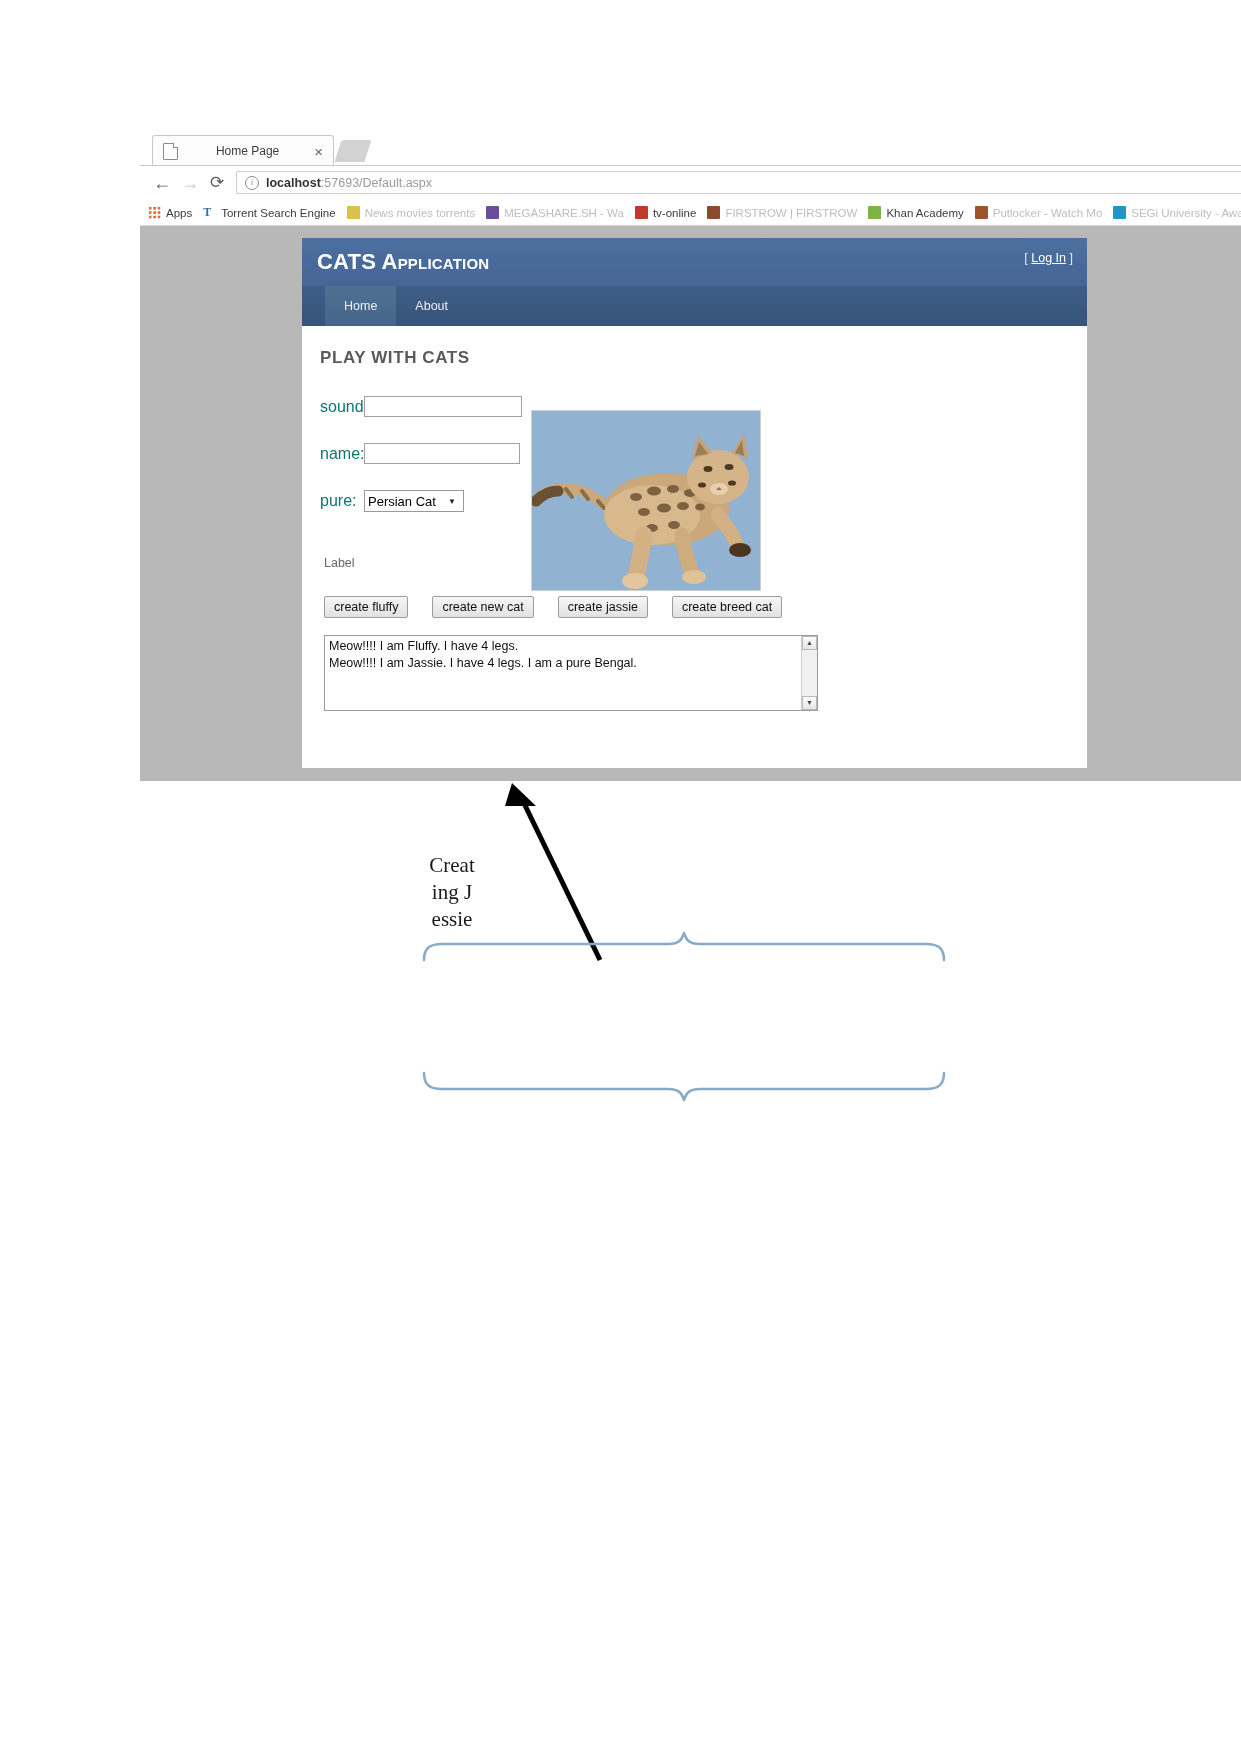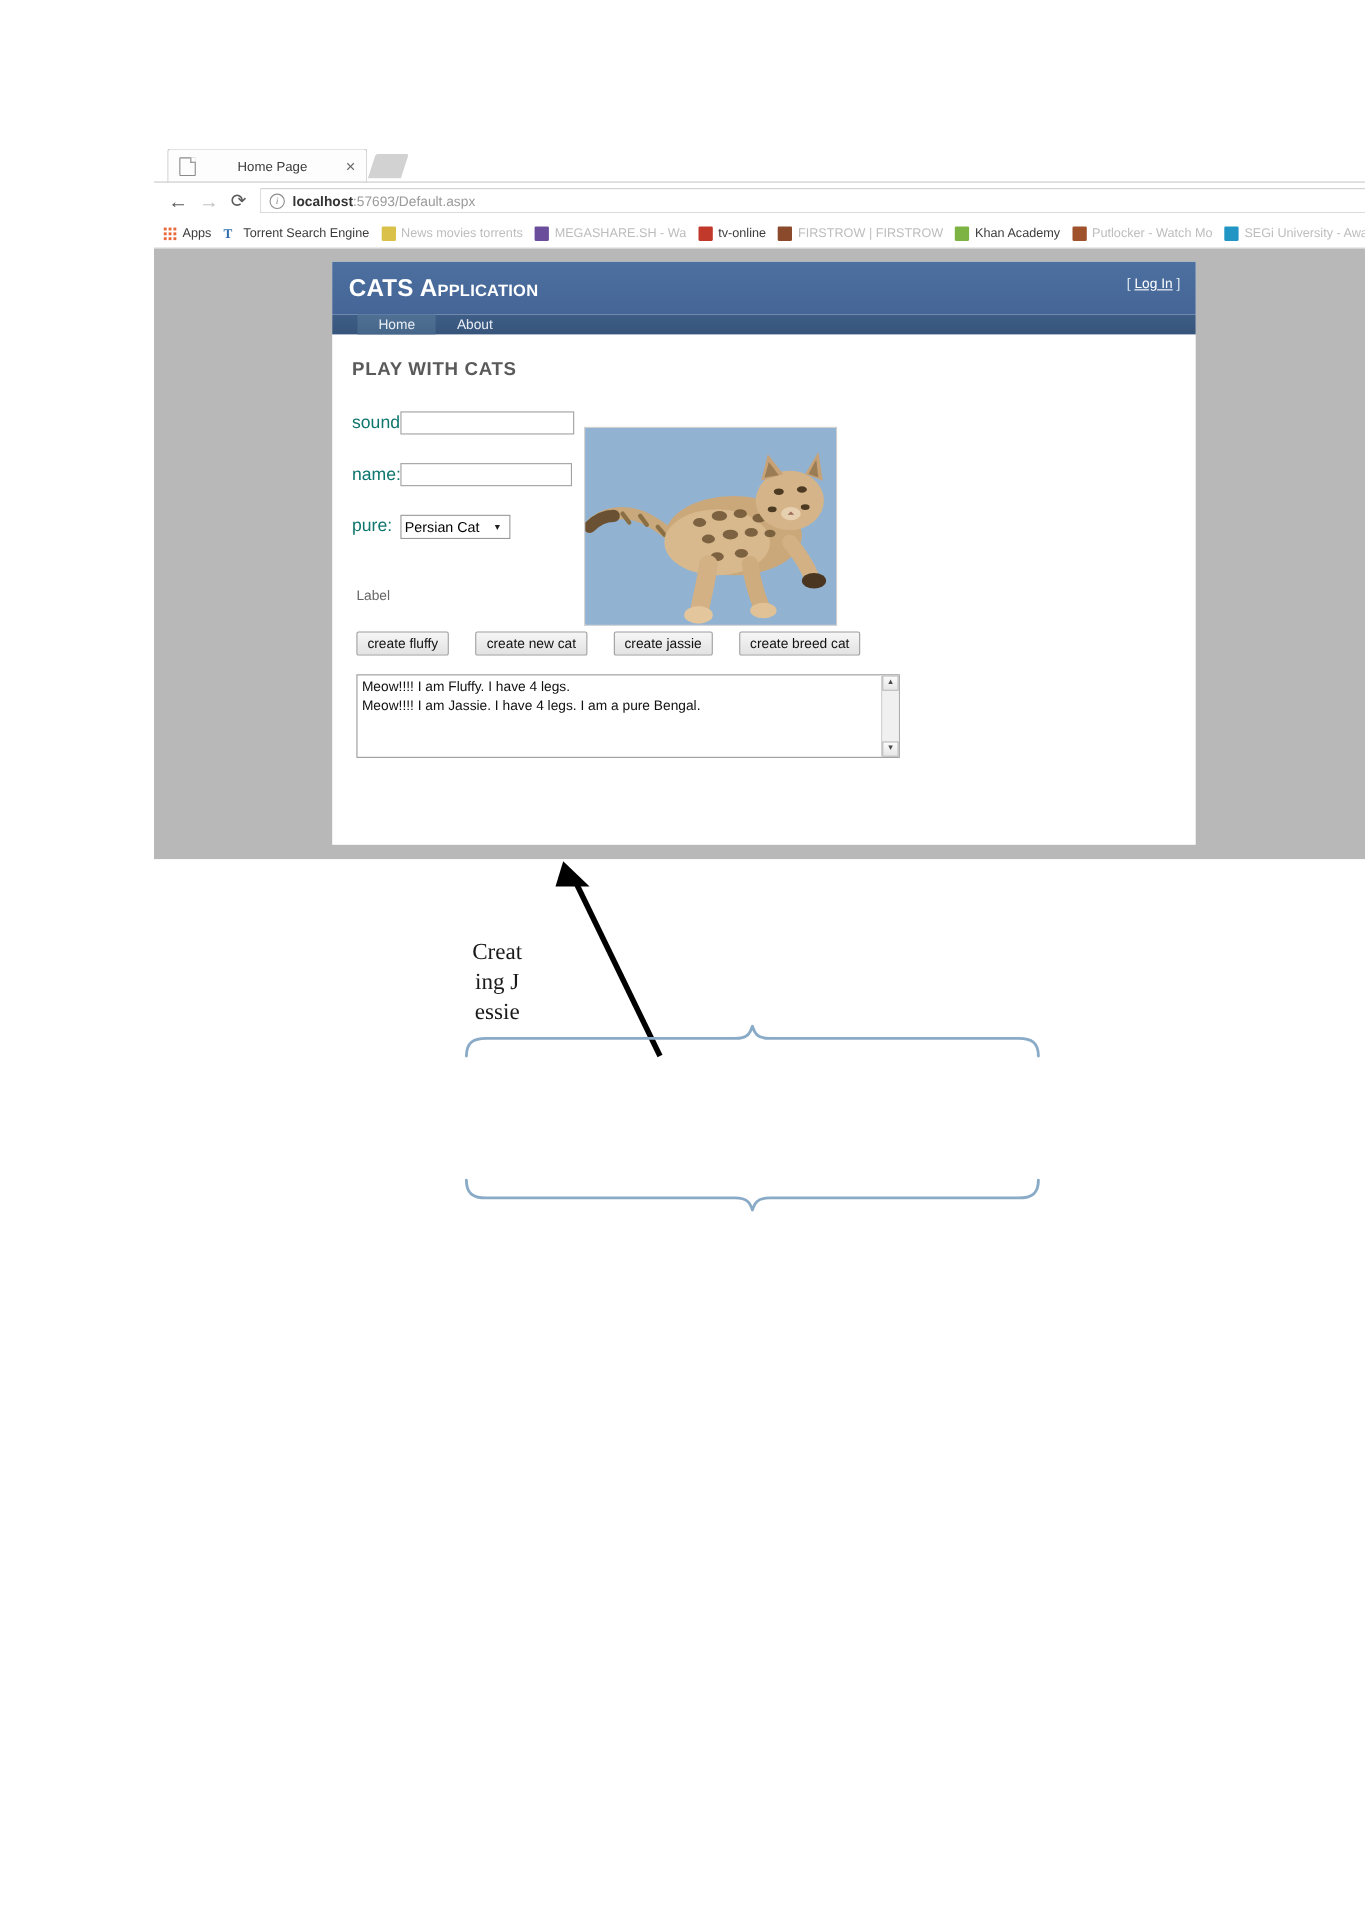--- a/index.html
+++ b/index.html
@@ -161,21 +161,21 @@
     background: #ffffff;
     display: flex;
     align-items: center;
     padding-left: 8px;
     box-sizing: border-box;
     overflow: hidden;
     border-bottom: 1px solid #d6d6d6;
   }
   .bm {
     display: flex;
-    align-items: center;
+    align-items: flex-end;
     margin-right: 11px;
     font-size: 11.5px;
     color: #3c3c3c;
     white-space: nowrap;
     cursor: pointer;
     flex: none;
   }
   .bm .ic {
     width: 13px;
     height: 13px;
@@ -245,21 +245,21 @@
     right: 14px;
     top: 13px;
     font-size: 12.5px;
     color: #dfe7f1;
   }
   .login-area a {
     color: #ffffff;
     text-decoration: underline;
   }
   .navbar {
-    height: 18px;
+    height: 40px;
     background: #3c5madd;
     background: #3b5980;
     background: linear-gradient(#3e5e87, #37547a);
     display: flex;
     align-items: stretch;
     padding-left: 23px;
     box-sizing: border-box;
   }
   .navtab {
     display: flex;

